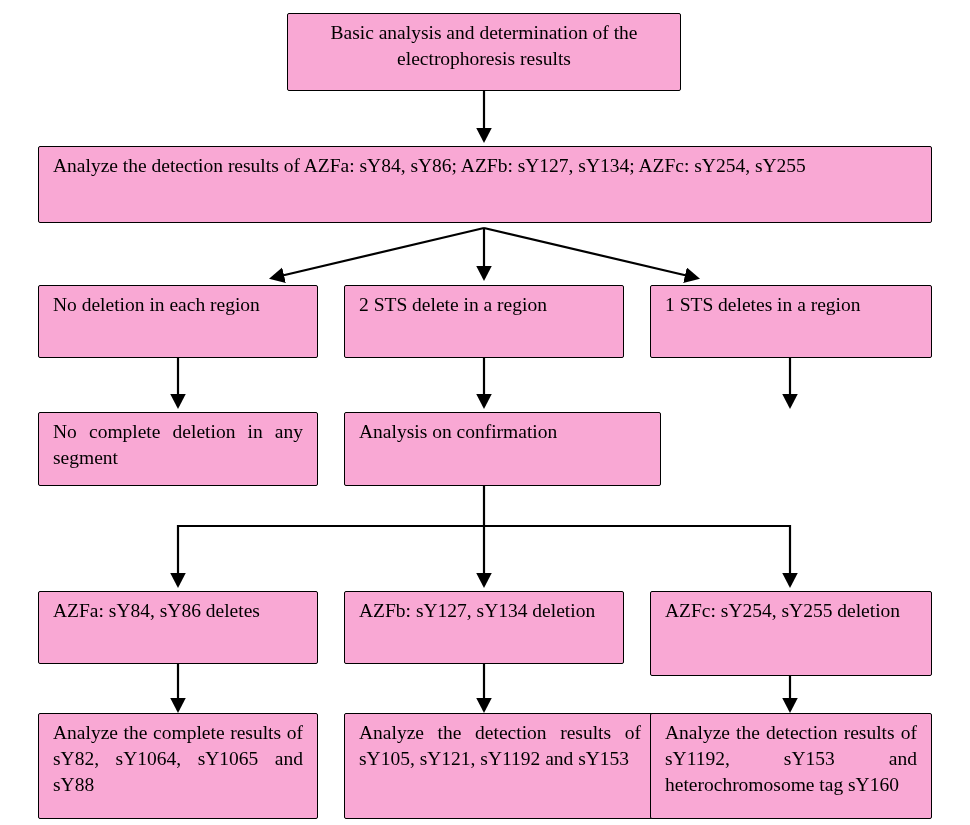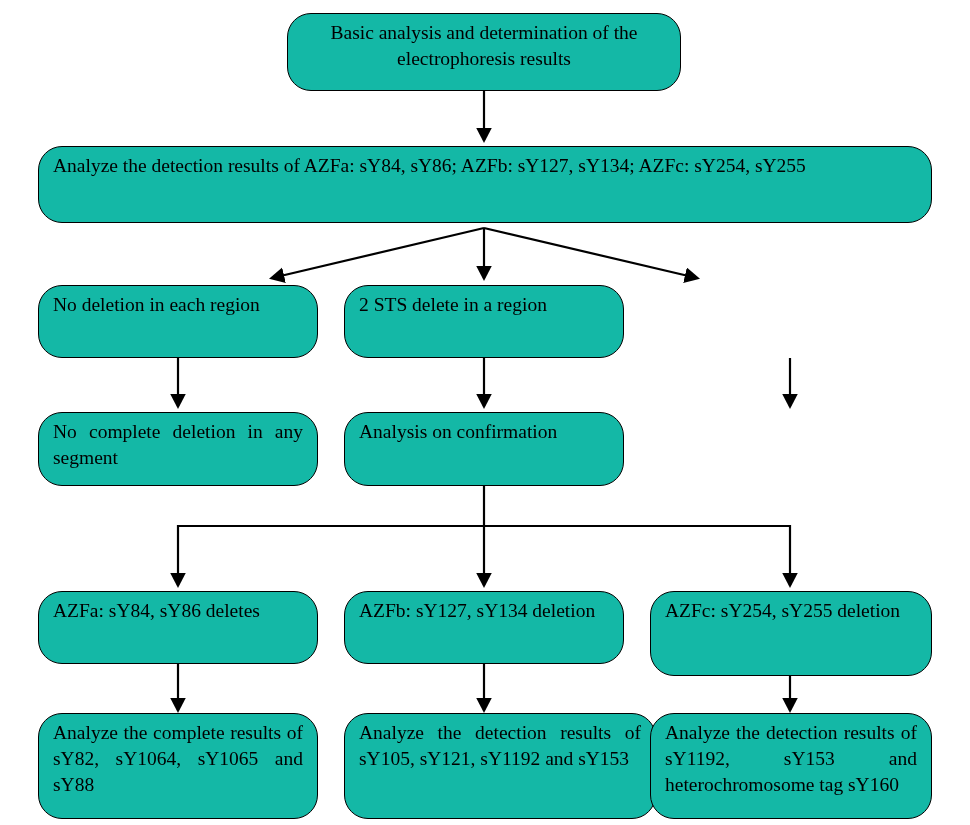--- a/index.html
+++ b/index.html
@@ -13,22 +13,22 @@
     height: 825px;
     background: #ffffff;
     font-family: "Liberation Serif", "DejaVu Serif", serif;
     color: #000000;
     overflow: hidden;
   }
   .node {
     position: absolute;
     box-sizing: border-box;
     border: 1.6px solid #000000;
-    border-radius: 24px;
-    background: #14b8a6;
+    border-radius: 2px;
+    background: #f9a8d4;
     font-size: 19.5px;
     line-height: 26px;
     color: #000000;
   }
   .node .txt {
     display: block;
     padding: 6px 14px 0 14px;
   }
   .center .txt { text-align: center; }
   .left .txt   { text-align: left; }
@@ -105,25 +105,28 @@
   <div class="node left" style="left:38px; top:146px; width:894px; height:77px;">
     <span class="txt">Analyze the detection results of AZFa: sY84, sY86; AZFb: sY127, sY134; AZFc: sY254, sY255</span>
   </div>
 
   <div class="node left" style="left:38px; top:285px; width:280px; height:73px;">
     <span class="txt">No deletion in each region</span>
   </div>
   <div class="node left" style="left:344px; top:285px; width:280px; height:73px;">
     <span class="txt">2 STS delete in a region</span>
   </div>
+  <div class="node left" style="left:650px; top:285px; width:282px; height:73px;">
+    <span class="txt">1 STS deletes in a region</span>
+  </div>
 
   <div class="node just" style="left:38px; top:412px; width:280px; height:74px;">
     <span class="txt">No complete deletion in any segment</span>
   </div>
-  <div class="node left" style="left:344px; top:412px; width:280px; height:74px;">
+  <div class="node left" style="left:344px; top:412px; width:317px; height:74px;">
     <span class="txt">Analysis on confirmation</span>
   </div>
 
   <div class="node left" style="left:38px; top:591px; width:280px; height:73px;">
     <span class="txt">AZFa: sY84, sY86 deletes</span>
   </div>
   <div class="node left" style="left:344px; top:591px; width:280px; height:73px;">
     <span class="txt">AZFb: sY127, sY134 deletion</span>
   </div>
   <div class="node left" style="left:650px; top:591px; width:282px; height:85px;">

